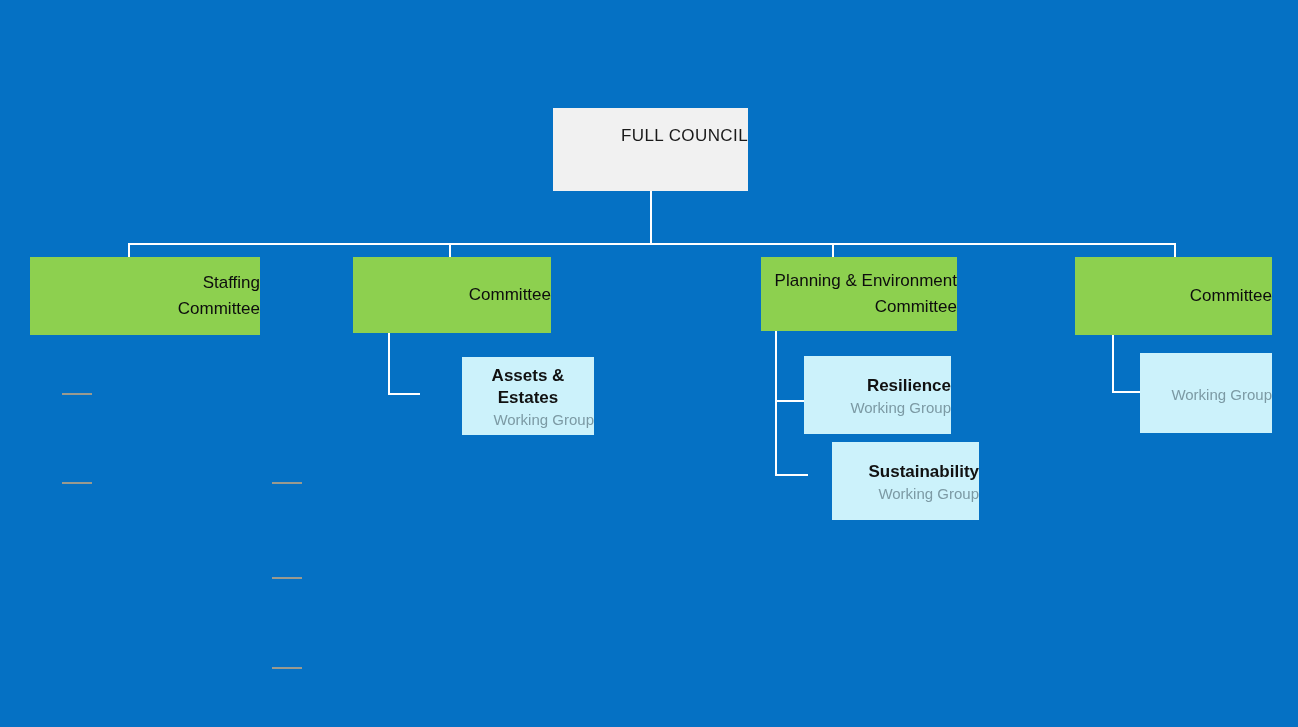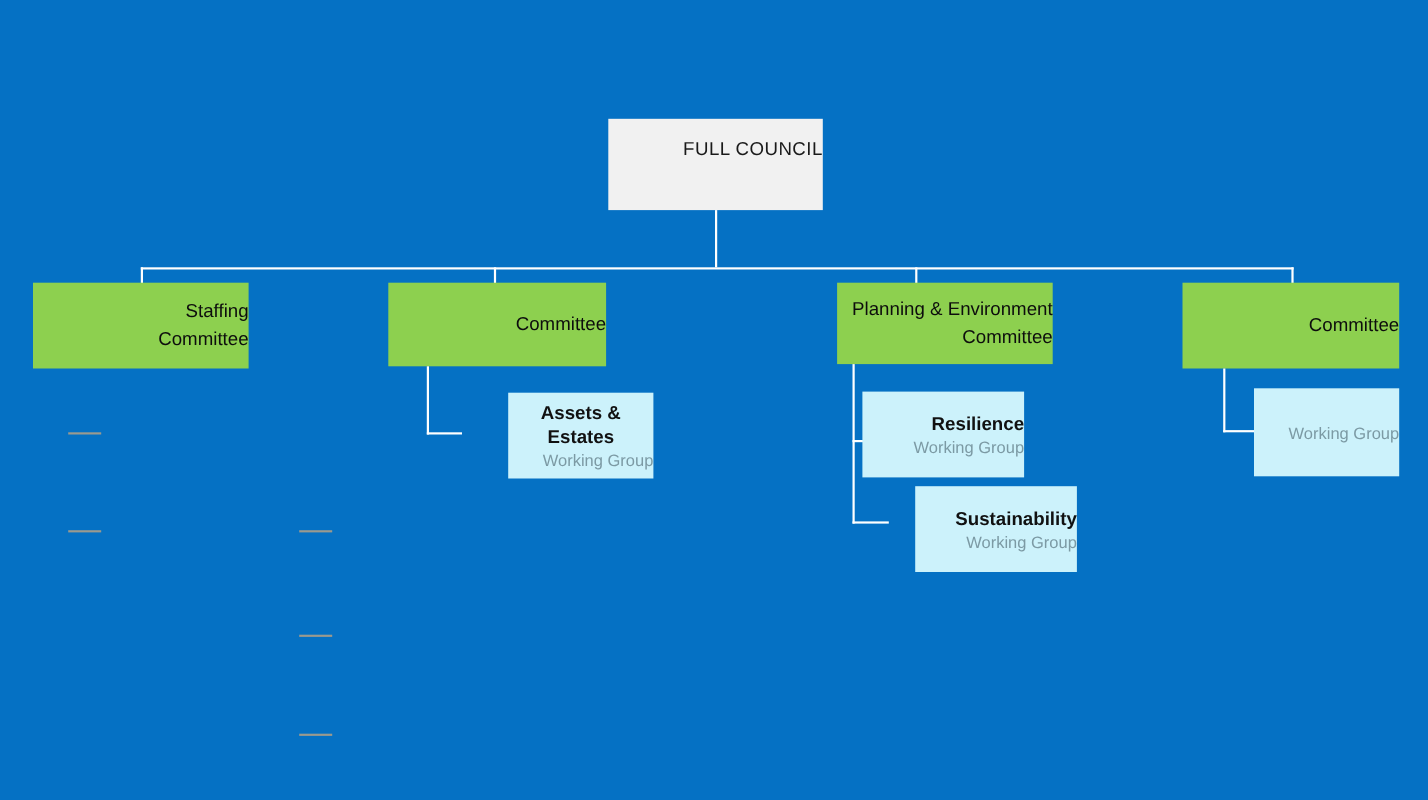--- a/index.html
+++ b/index.html
@@ -92,21 +92,21 @@
 
   <div class="conn conn-v" style="left:650px; top:191px; width:2px; height:52px;"></div>
 
   <div class="conn conn-h" style="left:128px; top:243px; width:1048px; height:2px;"></div>
 
   <div class="conn conn-v" style="left:128px; top:243px; width:2px; height:15px;"></div>
   <div class="conn conn-v" style="left:449px; top:243px; width:2px; height:15px;"></div>
   <div class="conn conn-v" style="left:832px; top:243px; width:2px; height:15px;"></div>
   <div class="conn conn-v" style="left:1174px; top:243px; width:2px; height:15px;"></div>
 
-  <div class="node node-committee" style="left:30px; top:257px; width:196px; height:78px;">
+  <div class="node node-committee" style="left:30px; top:257px; width:230px; height:78px;">
     <span class="node-title-line">Staffing</span>
     <span class="node-title-line">Committee</span>
   </div>
 
   <div class="node node-committee" style="left:353px; top:257px; width:198px; height:76px;">
     <span class="node-title-line">Committee</span>
   </div>
 
   <div class="node node-committee" style="left:761px; top:257px; width:196px; height:74px;">
     <span class="node-title-line">Planning &amp; Environment</span>
@@ -125,21 +125,21 @@
   <div class="conn conn-h" style="left:775px; top:474px; width:33px; height:2px;"></div>
 
   <div class="conn conn-v" style="left:1112px; top:335px; width:2px; height:58px;"></div>
   <div class="conn conn-h" style="left:1112px; top:391px; width:32px; height:2px;"></div>
 
   <div class="node node-wg" style="left:416px; top:357px; width:132px; height:78px;margin-left:46px;">
     <span class="wg-title">Assets &amp; Estates</span>
     <span class="wg-sub">Working Group</span>
   </div>
 
-  <div class="node node-wg" style="left:784px; top:356px; width:147px; height:78px;">
+  <div class="node node-wg" style="left:804px; top:356px; width:147px; height:78px;">
     <span class="wg-title">Resilience</span>
     <span class="wg-sub">Working Group</span>
   </div>
 
   <div class="node node-wg" style="left:804px; top:442px; width:147px; height:78px;margin-left:28px;">
     <span class="wg-title">Sustainability</span>
     <span class="wg-sub">Working Group</span>
   </div>
 
   <div class="node node-wg" style="left:1140px; top:353px; width:132px; height:80px;">

